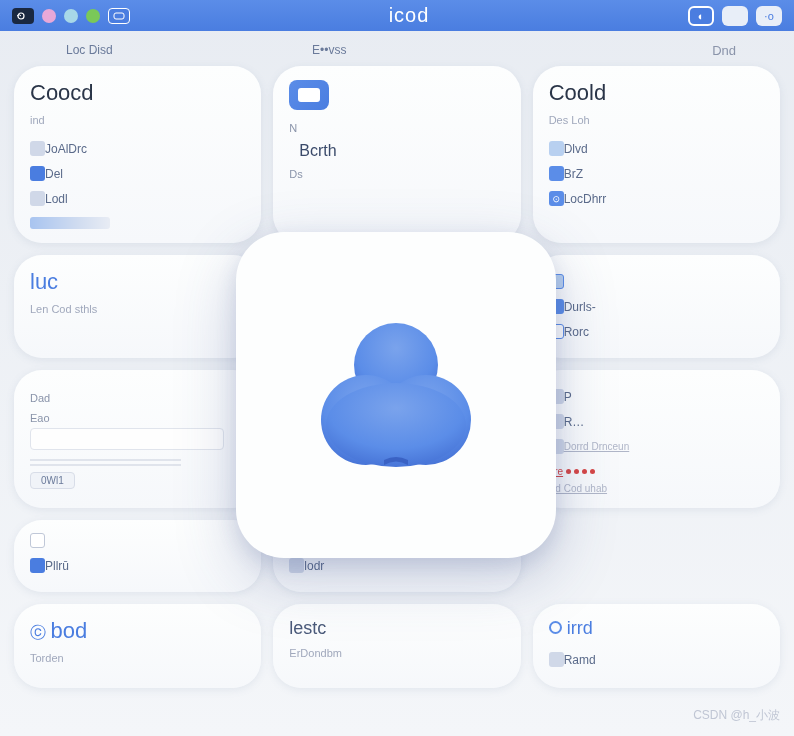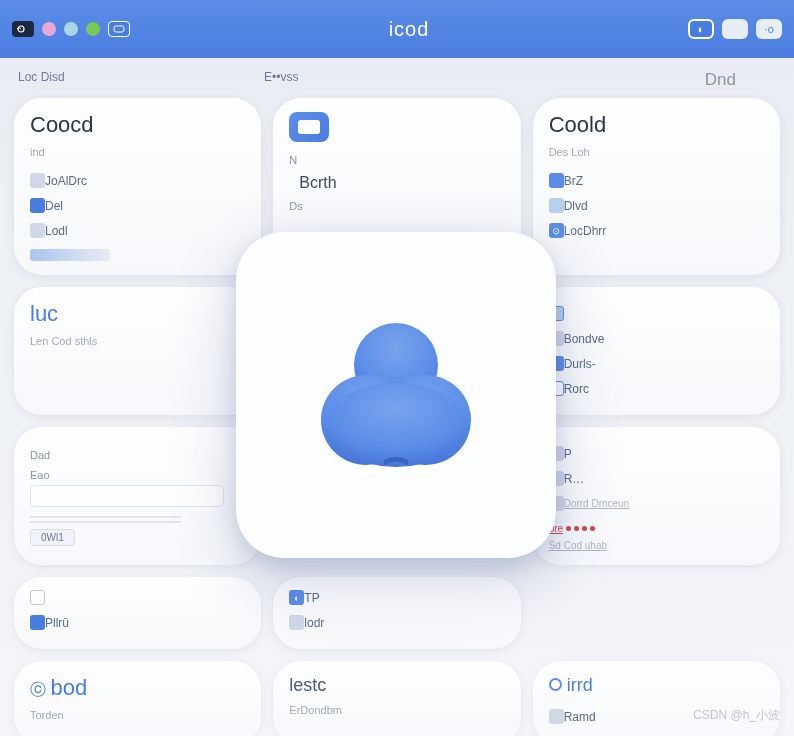--- a/index.html
+++ b/index.html
@@ -1,30 +1,30 @@
 <!DOCTYPE html>
 <html><head>
   <meta charset="utf-8">
   <style>
     * { margin: 0; padding: 0; box-sizing: border-box; font-family: -apple-system, BlinkMacSystemFont, "Segoe UI", sans-serif; }
     body { width: 794px; height: 736px; background: linear-gradient(180deg, #e8ecf2 0%, #f4f6f9 100%); overflow: hidden; position: relative; }
     
-    .topbar { height: 58px; background: linear-gradient(180deg, #5b8de8 0%, #4a7de0 100%); display: flex; align-items: center; padding: 0 12px; }
+    .topbar { height: 31px; background: linear-gradient(180deg, #5b8de8 0%, #4a7de0 100%); display: flex; align-items: center; padding: 0 12px; }
     .topbar-left { display: flex; gap: 8px; align-items: center; }
     .topbar-dot { width: 14px; height: 14px; border-radius: 50%; display: inline-block; }
     .topbar-icon { width: 22px; height: 16px; background: #1a2840; border-radius: 4px; display: flex; align-items: center; justify-content: center; }
     .topbar-center { flex: 1; text-align: center; color: #fff; font-size: 20px; font-weight: 400; letter-spacing: 1px; }
     .topbar-right { display: flex; gap: 8px; align-items: center; }
     .topbar-btn { width: 26px; height: 20px; background: #e8eef8; border-radius: 6px; display: flex; align-items: center; justify-content: center; font-size: 11px; color: #4a7de0; }
     .topbar-btn.blue { background: #4a7de0; border: 2px solid #fff; }
     
     .content { padding: 12px 14px; height: calc(100% - 40px); overflow: hidden; }
     .section-labels { display: flex; margin-bottom: 8px; padding: 0 4px; }
-    .section-label { font-size: 12px; color: #6a7a9a; flex: 1; }
-    .section-label:last-child { text-align: right; padding-right: 40px; font-size: 17px; color: #8a94aa; }
+    .section-label { font-size: 12px; color: #6a7a9a; flex: 1; margin-left: 48px; }
+    .section-label:last-child { text-align: right; padding-right: 40px; font-size: 13px; color: #8a94aa; }
     .section-label.mid { padding-left: 10px; }
     
     .cards-row { display: flex; gap: 12px; margin-bottom: 12px; }
     .card { background: linear-gradient(180deg, #fdfefe 0%, #f6f8fb 100%); border-radius: 28px; box-shadow: 0 2px 8px rgba(100,120,160,0.12); padding: 14px 16px; flex: 1; min-width: 0; }
     .card-title { font-size: 22px; font-weight: 500; color: #2a3548; margin-bottom: 8px; }
     .card-title.blue { color: #4a7de0; }
     .card-sub { font-size: 11px; color: #a0a8bc; margin-bottom: 10px; }
     .list-item { display: flex; align-items: center; padding: 5px 0; font-size: 12px; color: #5a6a8a; }
     .list-item .sq { width: 15px; height: 15px; border-radius: 3px; flex-shrink: 0; display: flex; align-items: center; justify-content: center; font-size: 9px; color: #fff; }
     .bar { height: 12px; background: linear-gradient(90deg, #a8c4f0 0%, #d0dcf0 60%, #e8ecf4 100%); border-radius: 3px; margin-top: 6px; width: 80px; }
@@ -110,48 +110,44 @@
           <div class="badge-inner"></div>
         </div>
       <div class="form-label">N</div>
       <div style="font-size:16px;color:#3a4a6a;margin:8px 10px">Bcrth</div>
       <div class="form-label">Ds</div>
     </div>
     <div class="card">
       <div class="card-title">Coold</div>
       <div class="card-sub">Des Loh</div>
       <div class="list-item">
+          <span class="sq" style="background:#b8d0f0"></span>
+          <span>Dlvd</span>
+        </div>
+      <div class="list-item">
           <span class="sq" style="background:#5b8de8"></span>
           <span>BrZ</span>
-        </div>
-      <div class="list-item">
-          <span class="sq" style="background:#b8d0f0"></span>
-          <span>Dlvd</span>
         </div>
       <div class="list-item">
           <span class="sq" style="background:#5b8de8">⊙</span>
           <span>LocDhrr</span>
         </div>
     </div>
   </div>
 
   <div class="cards-row">
     <div class="card" style="min-height:90px">
       <div class="card-title blue">luc</div>
       <div class="card-sub">Len Cod sthls</div>
     </div>
     <div class="card" style="min-height:90px;opacity:0.5"></div>
     <div class="card">
       <div class="list-item">
           <span class="sq" style="background:#b8d0f0;border:1px solid #5b8de8"></span>
           <span></span>
-        </div>
-      <div class="list-item">
-          <span class="sq" style="background:#d0d8e8"></span>
-          <span>Bondve</span>
         </div>
       <div class="list-item">
           <span class="sq" style="background:#5b8de8"></span>
           <span>Durls-</span>
         </div>
       <div class="list-item">
           <span class="sq" style="background:#fff;border:1px solid #5b8de8"></span>
           <span>Rorc</span>
         </div>
     </div>

